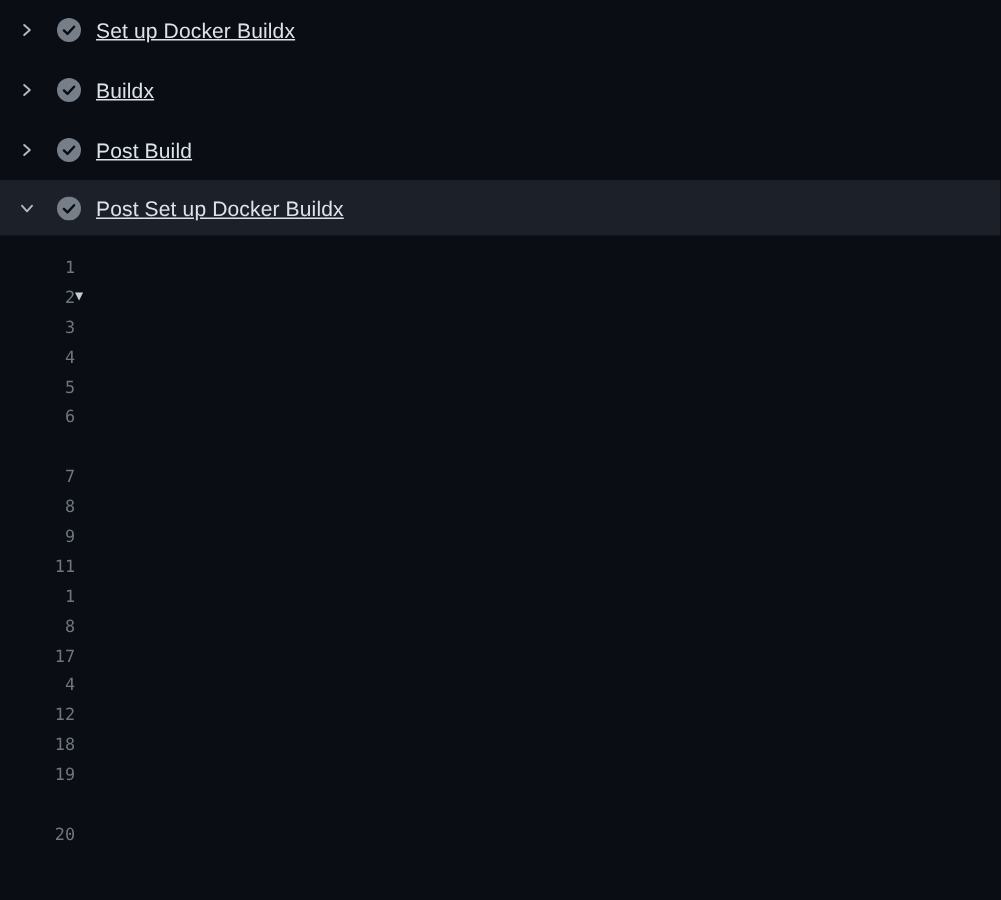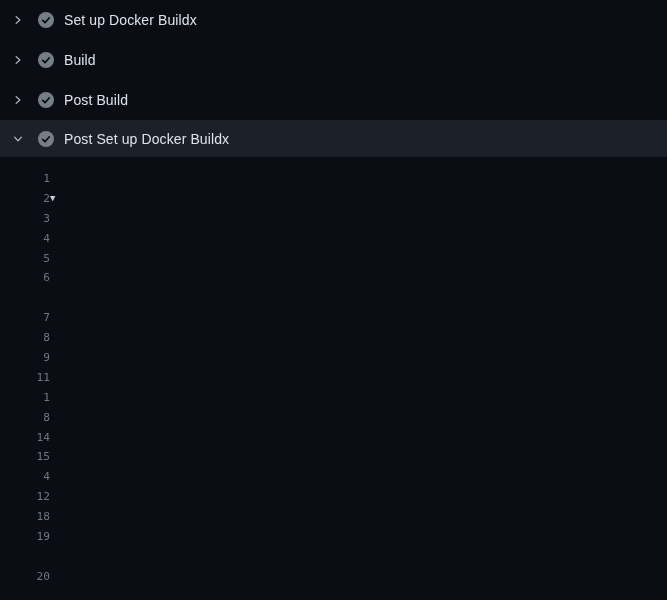--- a/index.html
+++ b/index.html
@@ -32,20 +32,21 @@
   .chevron.down svg { transform: rotate(90deg); }
   .check-badge {
     width: 16px; height: 16px;
     margin-right: 10px;
     flex: 0 0 auto;
   }
   .step-label {
     color: #dde3ea;
     font-size: 14px;
     letter-spacing: 0.1px;
+    text-decoration: underline;
   }
   
   .log {
     padding-top: 12px;
     width: 667px;
   }
   .log-row {
     position: relative;
     height: 19.9px;
     line-height: 19.9px;
@@ -99,21 +100,21 @@
       <svg width="12" height="12" viewBox="0 0 16 16">
         <path d="M5.5 3.5 L10.5 8 L5.5 12.5" fill="none" stroke="#b3bac1" stroke-width="1.7" stroke-linecap="round" stroke-linejoin="round"></path>
       </svg>
     </span>
     <span class="check-badge">
       <svg width="16" height="16" viewBox="0 0 16 16">
         <circle cx="8" cy="8" r="8" fill="#767e87"></circle>
         <path d="M4.6 8.3 L7 10.6 L11.4 5.8" fill="none" stroke="#0a0d13" stroke-width="1.6" stroke-linecap="round" stroke-linejoin="round"></path>
       </svg>
     </span>
-    <span class="step-label">Build</span>
+    <span class="step-label">Buildx</span>
   </div>
 
   <div class="step-row">
     <span class="chevron">
       <svg width="12" height="12" viewBox="0 0 16 16">
         <path d="M5.5 3.5 L10.5 8 L5.5 12.5" fill="none" stroke="#b3bac1" stroke-width="1.7" stroke-linecap="round" stroke-linejoin="round"></path>
       </svg>
     </span>
     <span class="check-badge">
       <svg width="16" height="16" viewBox="0 0 16 16">
@@ -200,28 +201,24 @@
     <span class="num">1</span>
     
   </div>
 
   <div class="log-row i-group">
     <span class="num">8</span>
     
   </div>
 
   <div class="log-row i-group">
-    <span class="num">14</span>
-    
-  </div>
-
-  <div class="log-row i-group">
-    <span class="num">15</span>
-    
-  </div>
+    <span class="num">17</span>
+    
+  </div>
+
 
   <div class="log-row i-group">
     <span class="num">4</span>
     
   </div>
 
   <div class="log-row i-group">
     <span class="num">12</span>
     
   </div>

